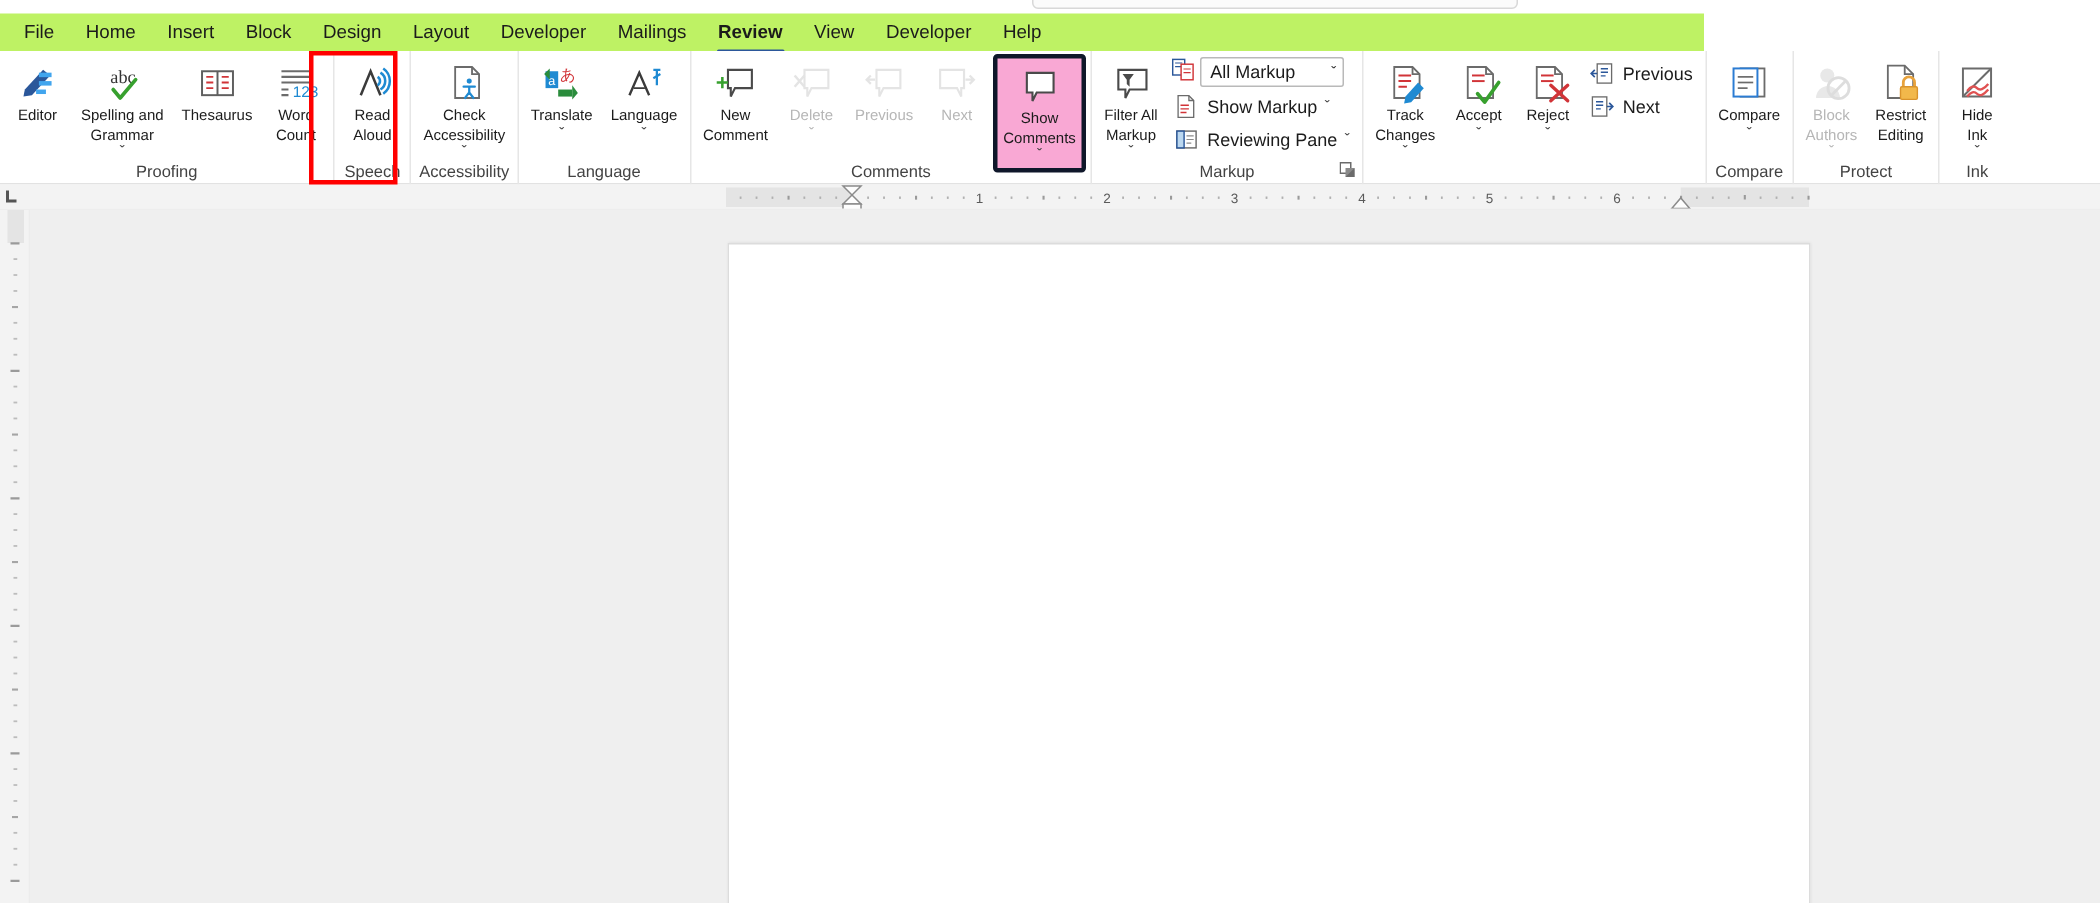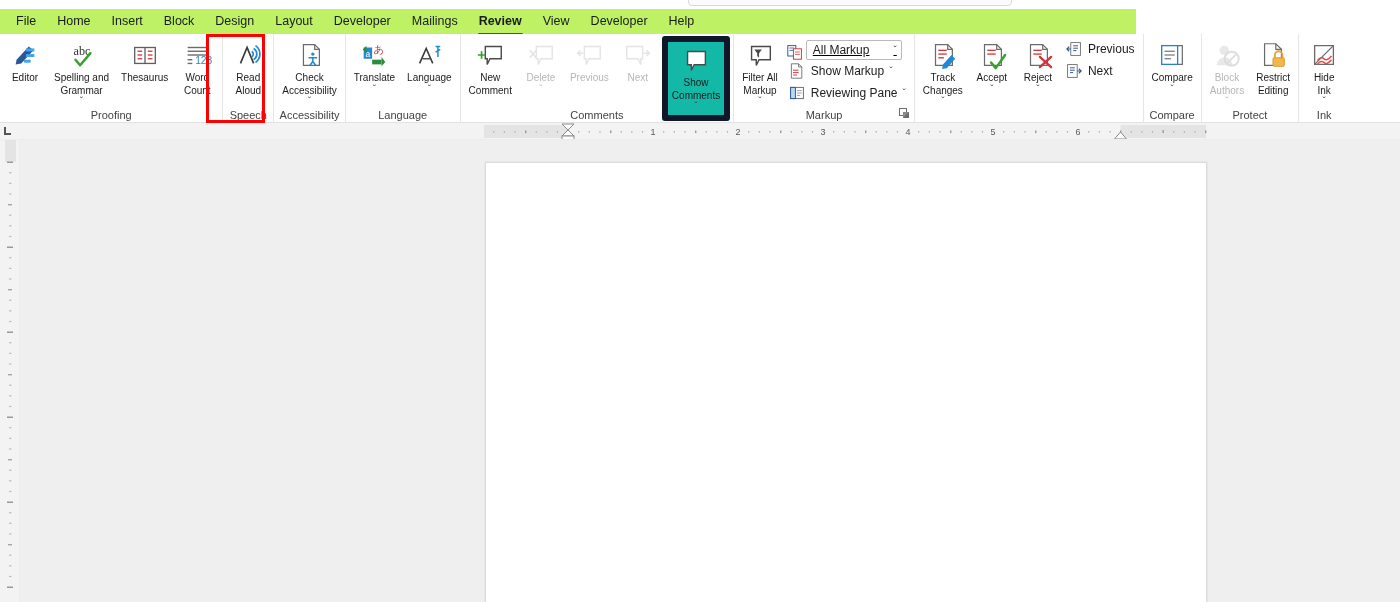--- a/index.html
+++ b/index.html
@@ -94,22 +94,22 @@
     display: flex; align-items: center; justify-content: center;
     margin-bottom: 2px;
   }
   .btn .lbl {
     font-size: 10px; color: #1b1b1b; line-height: 12.5px;
     text-align: center; white-space: pre-line;
   }
   .btn .caret-row { font-size: 10px; color: #444; line-height: 10px; height: 11px; }
   .btn.disabled .lbl, .btn.disabled .caret-row { color: #b6b6b6; }
   .btn.selected {
-    background: #14b8a6;
-    border: 6px solid #0f172a;
+    background: #f9a8d4;
+    border: 3px solid #0f172a;
   }
 
   
   .sbtn {
     display: flex; align-items: center;
     padding: 2px 5px 2px 3px;
     height: 22px;
     border: 1px solid transparent; border-radius: 3px;
     cursor: default;
   }
@@ -123,21 +123,21 @@
   .combo {
     display: flex; align-items: center;
     width: 96px; height: 20px;
     border: 1px solid #b9b9b9; border-radius: 2px;
     background: #fff;
     padding: 0 4px 0 6px;
     margin-left: 3px;
   }
   .combo .cval { font-size: 12px; color: #1b1b1b; flex: 1; white-space: nowrap; }
   .combo .ccaret { font-size: 10px; color: #333; }
-  .combo-row { display: flex; align-items: flex-end; height: 22px; padding-left: 3px; text-decoration: underline; }
+  .combo-row { display: flex; align-items: flex-start; height: 22px; padding-left: 3px; }
 
   
   .highlight-box {
     position: absolute; left: 206px; top: 34px;
     width: 59px; height: 89px;
     border: 3px solid #ff0000;
     pointer-events: none;
     z-index: 40;
   }
 

